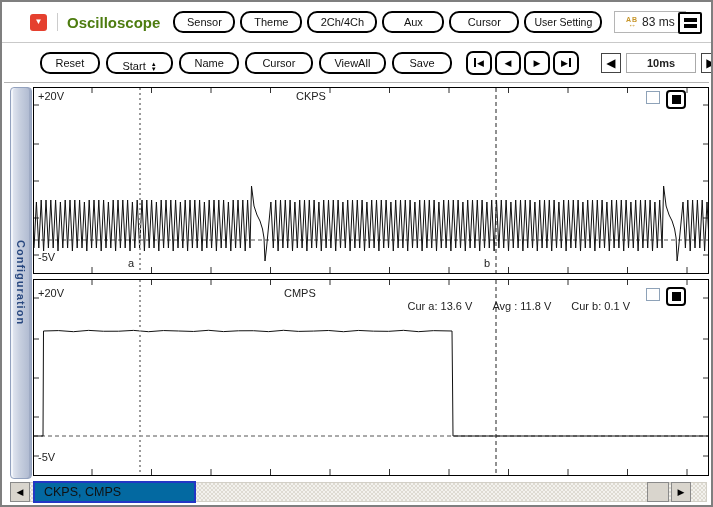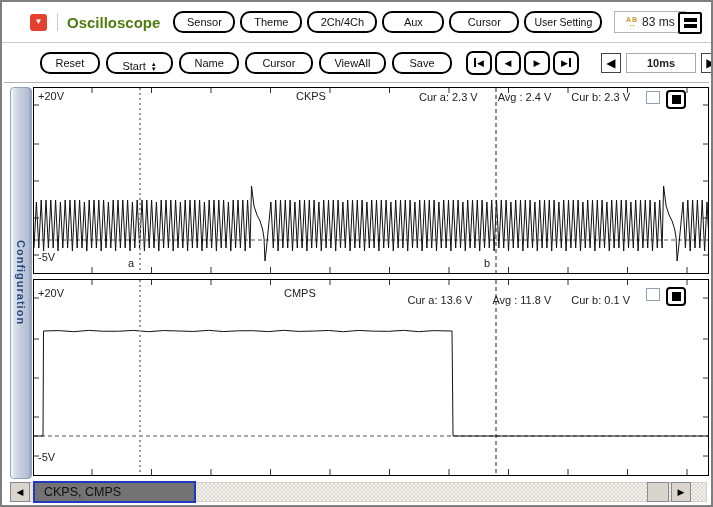--- a/index.html
+++ b/index.html
@@ -49,21 +49,21 @@
   .ch-on-btn { position:absolute; right:22px; width:20px; height:19px; border:2px solid #000; border-radius:4px; background:#fff; display:flex; align-items:center; justify-content:center; }
   .ch-on-btn i { width:9px; height:9px; background:#000; display:block; }
 
   
   .statusbar { position:absolute; left:2px; top:478px; width:705px; height:25px; background:#fff; }
   .sb-track { position:absolute; left:6px; top:2px; width:697px; height:20px; border:1px solid #d2cfc6; background:#f3f2ee; background-image:linear-gradient(45deg,#dedbd2 25%,transparent 25%,transparent 75%,#dedbd2 75%),linear-gradient(45deg,#dedbd2 25%,transparent 25%,transparent 75%,#dedbd2 75%); background-size:4px 4px; background-position:0 0,2px 2px; }
   .sb-btn { position:absolute; top:2px; width:20px; height:20px; background:#d9d5cd; border:1px solid #8a8a8a; display:flex; align-items:center; justify-content:center; font-size:9px; color:#000; }
   .sb-left { left:6px; }
   .sb-right { left:667px; }
   .sb-thumb { position:absolute; left:643px; top:2px; width:22px; height:20px; background:#d9d5cd; border:1px solid #8a8a8a; }
-  .sb-label { position:absolute; left:29px; top:1px; width:163px; height:22px; background:#737373; border:2px solid #2337c5; display:flex; align-items:center; padding-left:9px; font-size:12.5px; color:#111; }
+  .sb-label { position:absolute; left:29px; top:1px; width:163px; height:22px; background:#0369a1; border:2px solid #2337c5; display:flex; align-items:center; padding-left:9px; font-size:12.5px; color:#111; }
 </style>
 </head>
 <body>
 
 <div class="window">
 
   <div class="titlebar">
     <div class="app-icon">
         <span>▼</span>
       </div>
@@ -170,25 +170,20 @@
         <line x1="674" y1="130" x2="669" y2="130" stroke="#333"></line>
         <line x1="0" y1="167" x2="5" y2="167" stroke="#333"></line>
         <line x1="674" y1="167" x2="669" y2="167" stroke="#333"></line>
         <line x1="0" y1="152" x2="674" y2="152" stroke="#555" stroke-dasharray="4 3"></line>
         <polyline points="0,160 2.4,114 4.8,160 7.199999999999999,112 9.6,163 12,112 14.399999999999999,160 16.799999999999997,112 19.2,160 21.599999999999998,112 24,163 26.4,114 28.8,160 31.2,112 33.6,160 36,112 38.4,163 40.8,112 43.199999999999996,160 45.599999999999994,112 47.99999999999999,160 50.39999999999999,114 52.79999999999999,163 55.19999999999999,112 57.59999999999999,160 59.999999999999986,112 62.399999999999984,160 64.79999999999998,112 67.19999999999999,163 69.6,112 71.99999999999999,160 74.39999999999999,114 76.79999999999998,160 79.19999999999999,112 81.59999999999998,163 83.99999999999999,112 86.39999999999998,160 88.79999999999998,112 91.19999999999997,160 93.59999999999998,112 95.99999999999997,163 98.39999999999998,114 100.79999999999997,160 103.19999999999997,112 105.59999999999997,160 107.99999999999997,112 110.39999999999996,163 112.79999999999997,112 115.19999999999996,160 117.59999999999997,112 119.99999999999996,160 122.39999999999996,114 124.79999999999995,163 127.19999999999996,112 129.59999999999997,160 131.99999999999997,112 134.39999999999998,160 136.79999999999998,112 139.2,163 141.6,112 144,160 146.4,114 148.8,160 151.20000000000002,112 153.60000000000002,163 156.00000000000003,112 158.40000000000003,160 160.80000000000004,112 163.20000000000005,160 165.60000000000005,112 168.00000000000006,163 170.40000000000006,114 172.80000000000007,160 175.20000000000007,112 177.60000000000008,160 180.00000000000009,112 182.4000000000001,163 184.8000000000001,112 187.2000000000001,160 189.6000000000001,112 192.0000000000001,160 194.40000000000012,114 196.80000000000013,163 199.20000000000013,112 201.60000000000014,160 204.00000000000014,112 206.40000000000015,160 208.80000000000015,112 211.20000000000016,163 213.60000000000016,112 216.00000000000017,160 217.50000000000017,98 220.00000000000017,118 223.00000000000017,127 226.00000000000017,133 228.50000000000017,141 230.00000000000017,150 231.00000000000017,173 232.50000000000017,160 236.90000000000018,114 239.30000000000018,160 241.7000000000002,112 244.1000000000002,163 246.5000000000002,112 248.9000000000002,160 251.3000000000002,112 253.70000000000022,160 256.1000000000002,112 258.5000000000002,163 260.9000000000002,114 263.30000000000024,160 265.7000000000002,112 268.10000000000025,160 270.5000000000002,112 272.90000000000026,163 275.30000000000024,112 277.7000000000003,160 280.10000000000025,112 282.5000000000003,160 284.90000000000026,114 287.3000000000003,163 289.7000000000003,112 292.1000000000003,160 294.5000000000003,112 296.9000000000003,160 299.3000000000003,112 301.70000000000033,163 304.1000000000003,112 306.50000000000034,160 308.9000000000003,114 311.30000000000035,160 313.70000000000033,112 316.10000000000036,163 318.50000000000034,112 320.9000000000004,160 323.30000000000035,112 325.7000000000004,160 328.10000000000036,112 330.5000000000004,163 332.9000000000004,114 335.3000000000004,160 337.7000000000004,112 340.1000000000004,160 342.5000000000004,112 344.90000000000043,163 347.3000000000004,112 349.70000000000044,160 352.1000000000004,112 354.50000000000045,160 356.90000000000043,114 359.30000000000047,163 361.70000000000044,112 364.1000000000005,160 366.50000000000045,112 368.9000000000005,160 371.30000000000047,112 373.7000000000005,163 376.1000000000005,112 378.5000000000005,160 380.9000000000005,114 383.3000000000005,160 385.7000000000005,112 388.10000000000053,163 390.5000000000005,112 392.90000000000055,160 395.3000000000005,112 397.70000000000056,160 400.10000000000053,112 402.50000000000057,163 404.90000000000055,114 407.3000000000006,160 409.70000000000056,112 412.1000000000006,160 414.50000000000057,112 416.9000000000006,163 419.3000000000006,112 421.7000000000006,160 424.1000000000006,112 426.5000000000006,160 428.9000000000006,114 431.30000000000064,163 433.7000000000006,112 436.10000000000065,160 438.5000000000006,112 440.90000000000066,160 443.30000000000064,112 445.70000000000067,163 448.10000000000065,112 450.5000000000007,160 452.90000000000066,114 455.3000000000007,160 457.70000000000067,112 460.1000000000007,163 462.5000000000007,112 464.9000000000007,160 467.3000000000007,112 469.7000000000007,160 472.1000000000007,112 474.50000000000074,163 476.9000000000007,114 479.30000000000075,160 481.7000000000007,112 484.10000000000076,160 486.50000000000074,112 488.9000000000008,163 491.30000000000075,112 493.7000000000008,160 496.10000000000076,112 498.5000000000008,160 500.9000000000008,114 503.3000000000008,163 505.7000000000008,112 508.1000000000008,160 510.5000000000008,112 512.9000000000008,160 515.3000000000008,112 517.7000000000007,163 520.1000000000007,112 522.5000000000007,160 524.9000000000007,114 527.3000000000006,160 529.7000000000006,112 532.1000000000006,163 534.5000000000006,112 536.9000000000005,160 539.3000000000005,112 541.7000000000005,160 544.1000000000005,112 546.5000000000005,163 548.9000000000004,114 551.3000000000004,160 553.7000000000004,112 556.1000000000004,160 558.5000000000003,112 560.9000000000003,163 563.3000000000003,112 565.7000000000003,160 568.1000000000003,112 570.5000000000002,160 572.9000000000002,114 575.3000000000002,163 577.7000000000002,112 580.1000000000001,160 582.5000000000001,112 584.9000000000001,160 587.3000000000001,112 589.7,163 592.1,112 594.5,160 596.9,114 599.3,160 601.6999999999999,112 604.0999999999999,163 606.4999999999999,112 608.8999999999999,160 611.2999999999998,112 613.6999999999998,160 616.0999999999998,112 618.4999999999998,163 620.8999999999997,114 623.2999999999997,160 625.6999999999997,112 628.0999999999997,160 629.5999999999997,98 632.0999999999997,118 635.0999999999997,127 638.0999999999997,133 640.5999999999997,141 642.0999999999997,150 643.0999999999997,173 644.5999999999997,160 648.9999999999997,114 651.3999999999996,160 653.7999999999996,112 656.1999999999996,163 658.5999999999996,112 660.9999999999995,160 663.3999999999995,112 665.7999999999995,160 668.1999999999995,112 670.5999999999995,163 672.9999999999994,114 675.3999999999994,160" fill="none" stroke="#111" stroke-width="1" stroke-linejoin="round"></polyline>
         <line x1="106" y1="0" x2="106" y2="185" stroke="#9a9a9a" stroke-width="2" stroke-dasharray="2 3"></line>
         <line x1="462" y1="0" x2="462" y2="185" stroke="#222" stroke-width="1" stroke-dasharray="4 3"></line>
       </svg>
     <div class="ch-label" style="left:4px; top:2px;">+20V</div>
     <div class="ch-label" style="left:262px; top:2px;">CKPS</div>
-    <div class="readouts" style="top:3px;">
-      <span>Cur a: 2.3 V</span>
-      <span>Avg : 2.4 V</span>
-      <span>Cur b: 2.3 V</span>
-    </div>
     <div class="chk" style="top:3px;"></div>
     <div class="ch-on-btn" style="top:2px;">
         <i></i>
       </div>
     <div class="ch-label" style="left:94px; bottom:4px;">a</div>
     <div class="ch-label" style="left:450px; bottom:4px;">b</div>
     <div class="ch-label" style="left:4px; bottom:10px;">-5V</div>
   </div>
 
   <div class="panel" id="panel2">
@@ -225,21 +220,21 @@
         <line x1="674" y1="137" x2="669" y2="137" stroke="#333"></line>
         <line x1="0" y1="176" x2="5" y2="176" stroke="#333"></line>
         <line x1="674" y1="176" x2="669" y2="176" stroke="#333"></line>
         <line x1="0" y1="156" x2="674" y2="156" stroke="#555" stroke-dasharray="4 3"></line>
         <polyline points="0,156 9,156 9.5,51 24.5,50.58604972909441 39.5,51.681551818986485 54.5,50.37841691316363 69.5,51.26286649682764 84.5,51.22219008616537 99.5,50.39954325753858 114.5,51.690129372719674 129.5,50.55189085693346 144.5,50.990716826538666 159.5,51.462213772409626 174.5,50.30700674134839 189.5,51.590703432170926 204.5,50.79549274364267 219.5,50.72001994932225 234.5,51.62990217704031 249.5,50.32292191031579 264.5,51.39883390454896 279.5,51.07109949663594 294.5,50.493139239041696 309.5,51.699012490568954 324.5,50.44479808091315 339.5,51.14454788368364 354.5,51.33557935895927 369.5,50.34558095070381 384.5,51.65872912443047 399.5,50.653561941940374 418,51 418.5,100 419,156 674,156" fill="none" stroke="#111" stroke-width="1" stroke-linejoin="round"></polyline>
         <line x1="106" y1="0" x2="106" y2="195" stroke="#9a9a9a" stroke-width="2" stroke-dasharray="2 3"></line>
         <line x1="462" y1="0" x2="462" y2="195" stroke="#222" stroke-width="1" stroke-dasharray="4 3"></line>
       </svg>
     <div class="ch-label" style="left:4px; top:7px;">+20V</div>
     <div class="ch-label" style="left:250px; top:7px;">CMPS</div>
-    <div class="readouts" style="top:14px;margin-left:42px;">
+    <div class="readouts" style="top:20px;margin-left:42px;">
       <span>Cur a: 13.6 V</span>
       <span>Avg : 11.8 V</span>
       <span>Cur b: 0.1 V</span>
     </div>
     <div class="chk" style="top:8px;"></div>
     <div class="ch-on-btn" style="top:7px;">
         <i></i>
       </div>
     <div class="ch-label" style="left:4px; bottom:12px;">-5V</div>
   </div>

